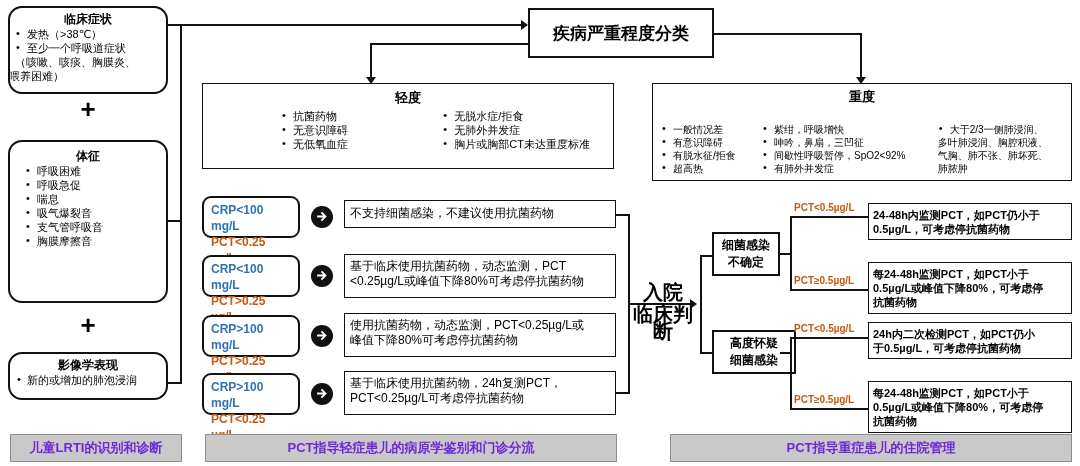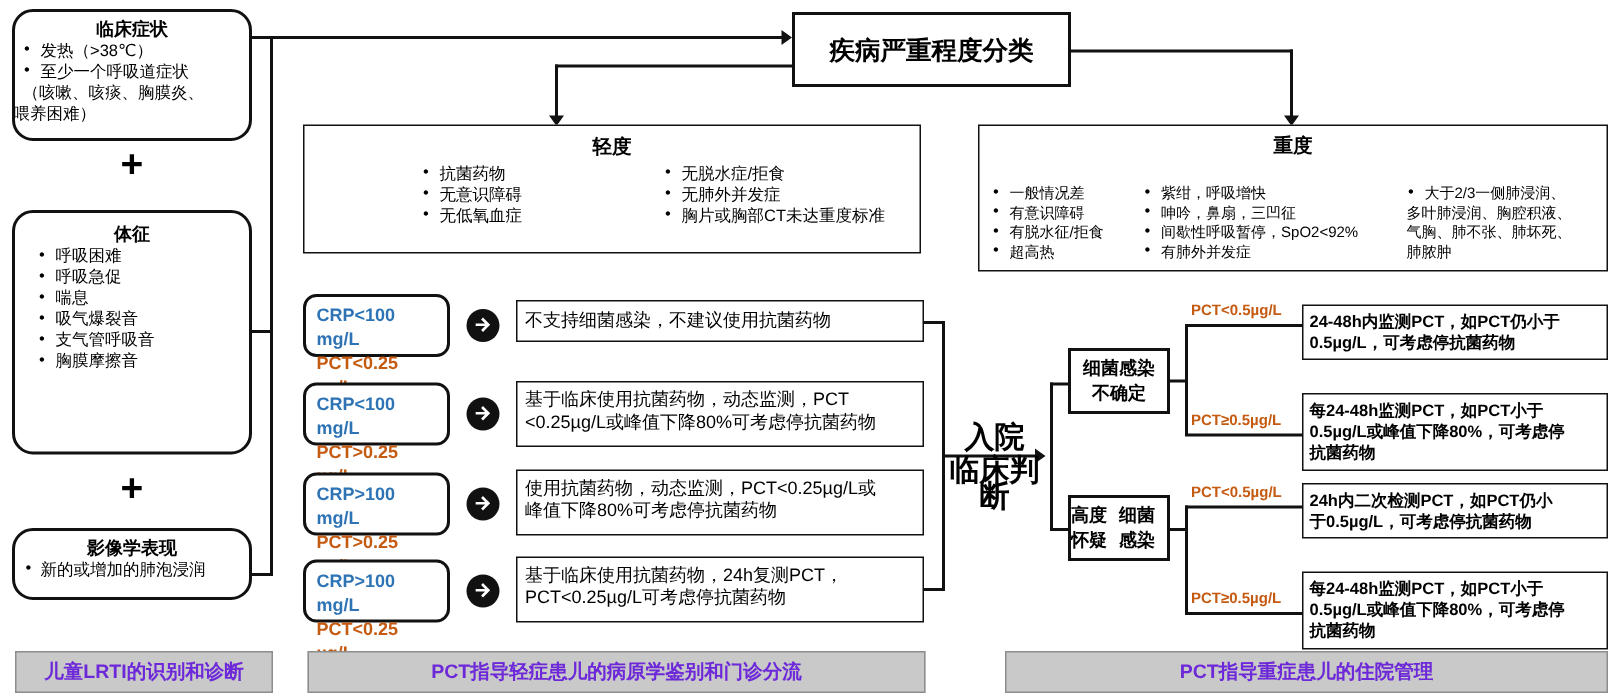--- a/index.html
+++ b/index.html
@@ -303,21 +303,21 @@
   <div class="abs t14 bold" style="left:624px;top:306px;width:78px;text-align:center;">临床判断</div>
 
   <div class="ln lnv1" style="left:700px;top:255px;height:98px;"></div>
   <div class="ln lnh1" style="left:700px;top:255px;width:12px;"></div>
   <div class="ln lnh1" style="left:700px;top:352px;width:12px;"></div>
 
   <div class="abs sbox2 t12 bold" style="left:712px;top:232px;width:68px;height:44px;display:flex;flex-direction:column;align-items:center;justify-content:center;line-height:17px;">
     <span>细菌感染</span>
     <span>不确定</span>
   </div>
-  <div class="abs sbox2 t12 bold" style="left:712px;top:330px;width:68px;height:44px;display:flex;align-items:center;justify-content:center;line-height:17px;">
+  <div class="abs sbox2 t12 bold" style="left:712px;top:330px;width:84px;height:44px;display:flex;flex-direction:column;align-items:center;justify-content:center;line-height:17px;">
     <span>高度怀疑</span>
     <span>细菌感染</span>
   </div>
 
   <div class="ln lnh1" style="left:780px;top:253px;width:12px;"></div>
   <div class="ln lnv1" style="left:790px;top:216px;height:74px;"></div>
   <div class="ln lnh1" style="left:790px;top:216px;width:78px;"></div>
   <div class="ln lnh1" style="left:790px;top:289px;width:78px;"></div>
 
   <div class="ln lnh1" style="left:780px;top:352px;width:12px;"></div>

